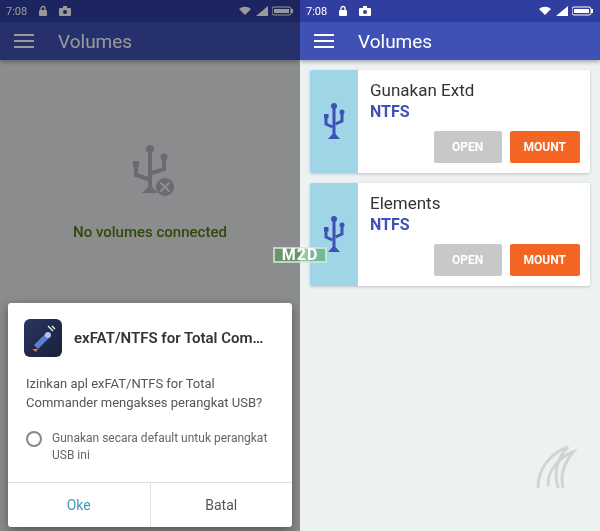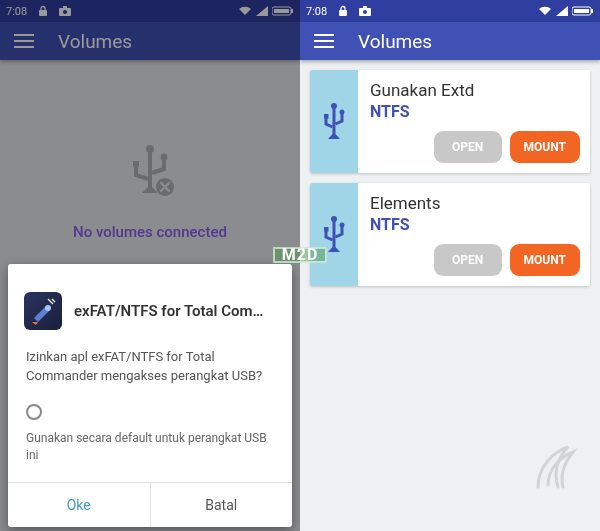--- a/index.html
+++ b/index.html
@@ -16,46 +16,46 @@
     
     
     .app-bar { height: 38px; background: #3F51B5; display: flex; align-items: center; padding: 0 14px; color: #fff; box-shadow: 0 2px 4px rgba(0,0,0,0.3); position: relative; z-index: 2; }
     .hamburger { width: 20px; height: 14px; display: flex; flex-direction: column; justify-content: space-between; margin-right: 24px; }
     .hamburger span { height: 2px; background: #fff; }
     .app-title { font-size: 19px; font-weight: 400; }
     
     
     .empty-state { display: flex; flex-direction: column; align-items: center; justify-content: center; height: 260px; }
     .usb-empty-icon { width: 70px; height: 70px; opacity: 0.45; position: relative; }
-    .empty-text { color: #8b5cf6; font-size: 15px; font-weight: 500; margin-top: 14px; }
+    .empty-text { color: #4d7c0f; font-size: 15px; font-weight: 500; margin-top: 14px; }
     
     
     .dialog-overlay { position: absolute; top: 0; left: 0; right: 0; bottom: 0; background: rgba(0,0,0,0.4); z-index: 5; display: flex; align-items: flex-end; }
     .dialog { background: #fff; width: 284px; margin: 0 auto 4px; border-radius: 3px; box-shadow: 0 4px 12px rgba(0,0,0,0.4); }
-    .dialog-header { display: flex; align-items: center; padding: 28px 16px 8px; text-align: right; }
+    .dialog-header { display: flex; align-items: center; padding: 16px 16px 8px; text-align: right; }
     .dialog-app-icon { width: 38px; height: 38px; border-radius: 6px; background: linear-gradient(135deg, #2a3460, #1a1f3a); display: flex; align-items: center; justify-content: center; margin-right: 12px; position: relative; overflow: hidden; }
     .dialog-title { font-size: 15px; font-weight: 600; color: #333; flex: 1; white-space: nowrap; overflow: hidden; text-overflow: ellipsis; }
     .dialog-body { padding: 10px 18px 4px; color: #555; font-size: 13px; line-height: 1.45; }
-    .dialog-checkbox-row { display: flex; align-items: flex-start; padding: 14px 18px 10px; gap: 10px; flex-direction: column; }
+    .dialog-checkbox-row { display: flex; align-items: flex-start; padding: 14px 18px 10px; gap: 10px; }
     .dialog-radio { width: 16px; height: 16px; border: 2px solid #888; border-radius: 50%; flex-shrink: 0; margin-top: 1px; }
     .dialog-checkbox-label { font-size: 12px; color: #666; line-height: 1.4; }
     .dialog-actions { display: flex; border-top: 1px solid #e0e0e0; margin-top: 8px; }
     .dialog-btn { flex: 1; text-align: center; padding: 14px 0; font-size: 14px; color: #555; }
     .dialog-btn.primary { color: #3F9BBF; }
     .dialog-actions .dialog-btn:first-child { border-right: 1px solid #e0e0e0; }
     
     
     .cards { padding: 10px; }
     .card { background: #fff; border-radius: 2px; box-shadow: 0 1px 3px rgba(0,0,0,0.2); display: flex; margin-bottom: 10px; }
     .card-icon-col { width: 48px; background: #a0d5e8; display: flex; align-items: center; justify-content: center; border-radius: 2px 0 0 2px; }
     .card-body { flex: 1; padding: 10px 10px 10px 12px; }
     .card-title { font-size: 17px; color: #333; margin-bottom: 2px; }
     .card-fs { font-size: 16px; color: #3F51B5; font-weight: 700; margin-bottom: 10px; }
     .card-actions { display: flex; justify-content: flex-end; gap: 8px; }
-    .card-btn { padding: 9px 14px; font-size: 12px; font-weight: 700; border-radius: 9px; min-width: 68px; text-align: center; }
+    .card-btn { padding: 9px 14px; font-size: 12px; font-weight: 700; border-radius: 2px; min-width: 68px; text-align: center; }
     .card-btn.open { background: #c8c8c8; color: #fff; }
     .card-btn.mount { background: #F26522; color: #fff; }
     
     
     .watermark-right { position: absolute; right: 12px; bottom: 30px; opacity: 0.18; }
     .watermark-center { position: absolute; left: 50%; top: 48%; transform: translate(-50%, -50%); z-index: 20; }
     .wm-box { width: 54px; height: 16px; background: rgba(75,155,75,0.5); border: 2px solid rgba(255,255,255,0.6); display: flex; align-items: center; justify-content: center; color: #fff; font-weight: 700; font-size: 16px; letter-spacing: 1px; }
   </style>
 </head>
 <body>

